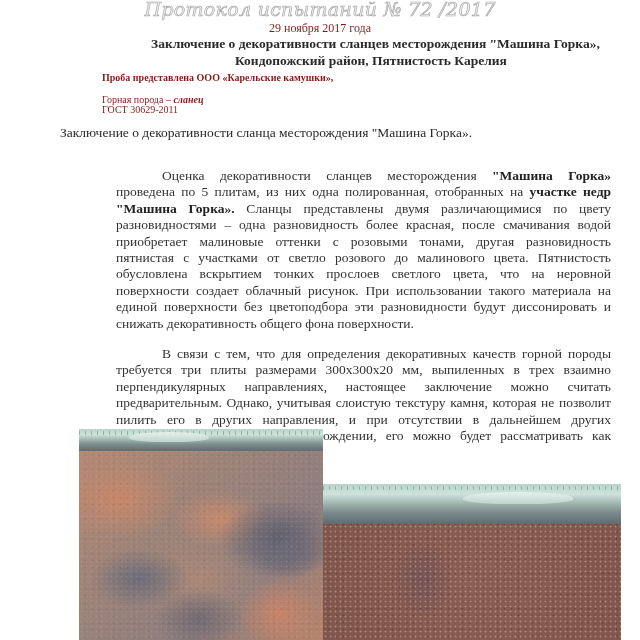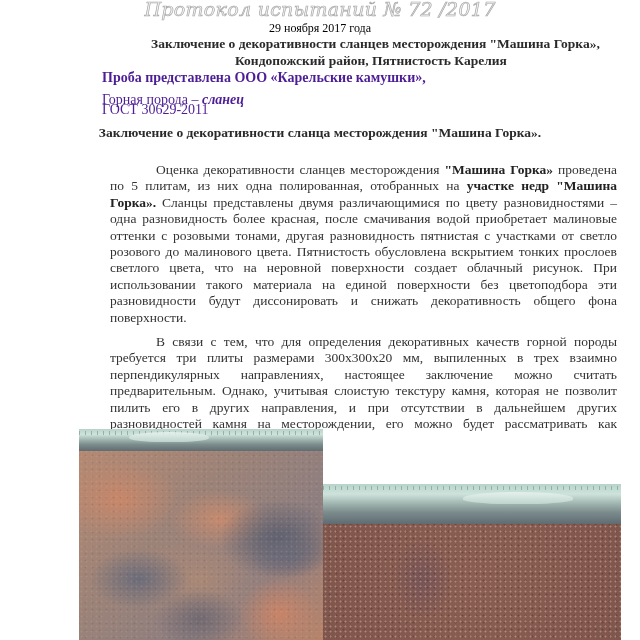--- a/index.html
+++ b/index.html
@@ -29,67 +29,67 @@
       letter-spacing: 0.3px;
       top: -2px;
     }
     .doc-date {
       position: absolute;
       left: 0; width: 640px;
       top: 21px;
       text-align: center;
       font-size: 12px;
       line-height: 14px;
-      color: #000000;
+      color: #7f1d1d;
     }
     .hdr-line {
       position: absolute;
       font-weight: bold;
       font-size: 13.5px;
       line-height: 16px;
       color: #2a2a2a;
       white-space: nowrap;
     }
     .hdr-1 { left: 151px; top: 36px; }
     .hdr-2 { left: 235px; top: 53px; }
     .meta-line {
       position: absolute;
       left: 102px;
-      font-size: 14px;
+      font-size: 10px;
       line-height: 16px;
       white-space: nowrap;
-      color: #4c1d95;
+      color: #7f1d1d;
     }
     .meta-1 { top: 70px; font-weight: bold; }
     .meta-2 { top: 92px; }
     .meta-2 .rock { font-weight: bold; font-style: italic; }
     .meta-3 { top: 102px; font-weight: normal; }
     .section-title {
       position: absolute;
       left: 0; width: 640px;
       top: 125px;
-      text-align: center;
-      font-weight: bold;
+      font-weight: normal;
       font-size: 13.5px;
       line-height: 16px;
+      padding-left: 60px;
       box-sizing: border-box;
       color: #2a2a2a;
     }
     .body-text {
       position: absolute;
       left: 102px;
       top: 154px;
       width: 523px;
       font-size: 13.5px;
       line-height: 16.4px;
       text-align: justify;
       color: #333;
     }
     .body-text p {
-      margin: 8px;
+      margin: 14px;
       text-indent: 46px;
     }
     .body-text b { color: #222; }
     .photo {
       position: absolute;
       overflow: hidden;
     }
     .photo-left {
       left: 79px; top: 429px;
       width: 244px; height: 211px;

